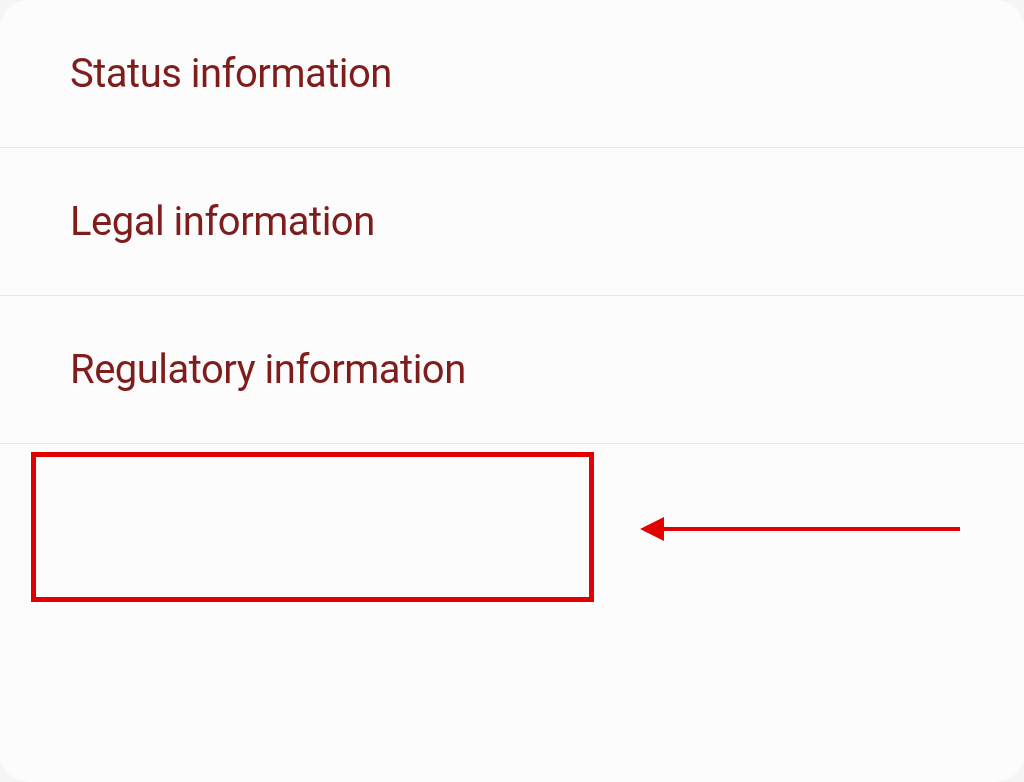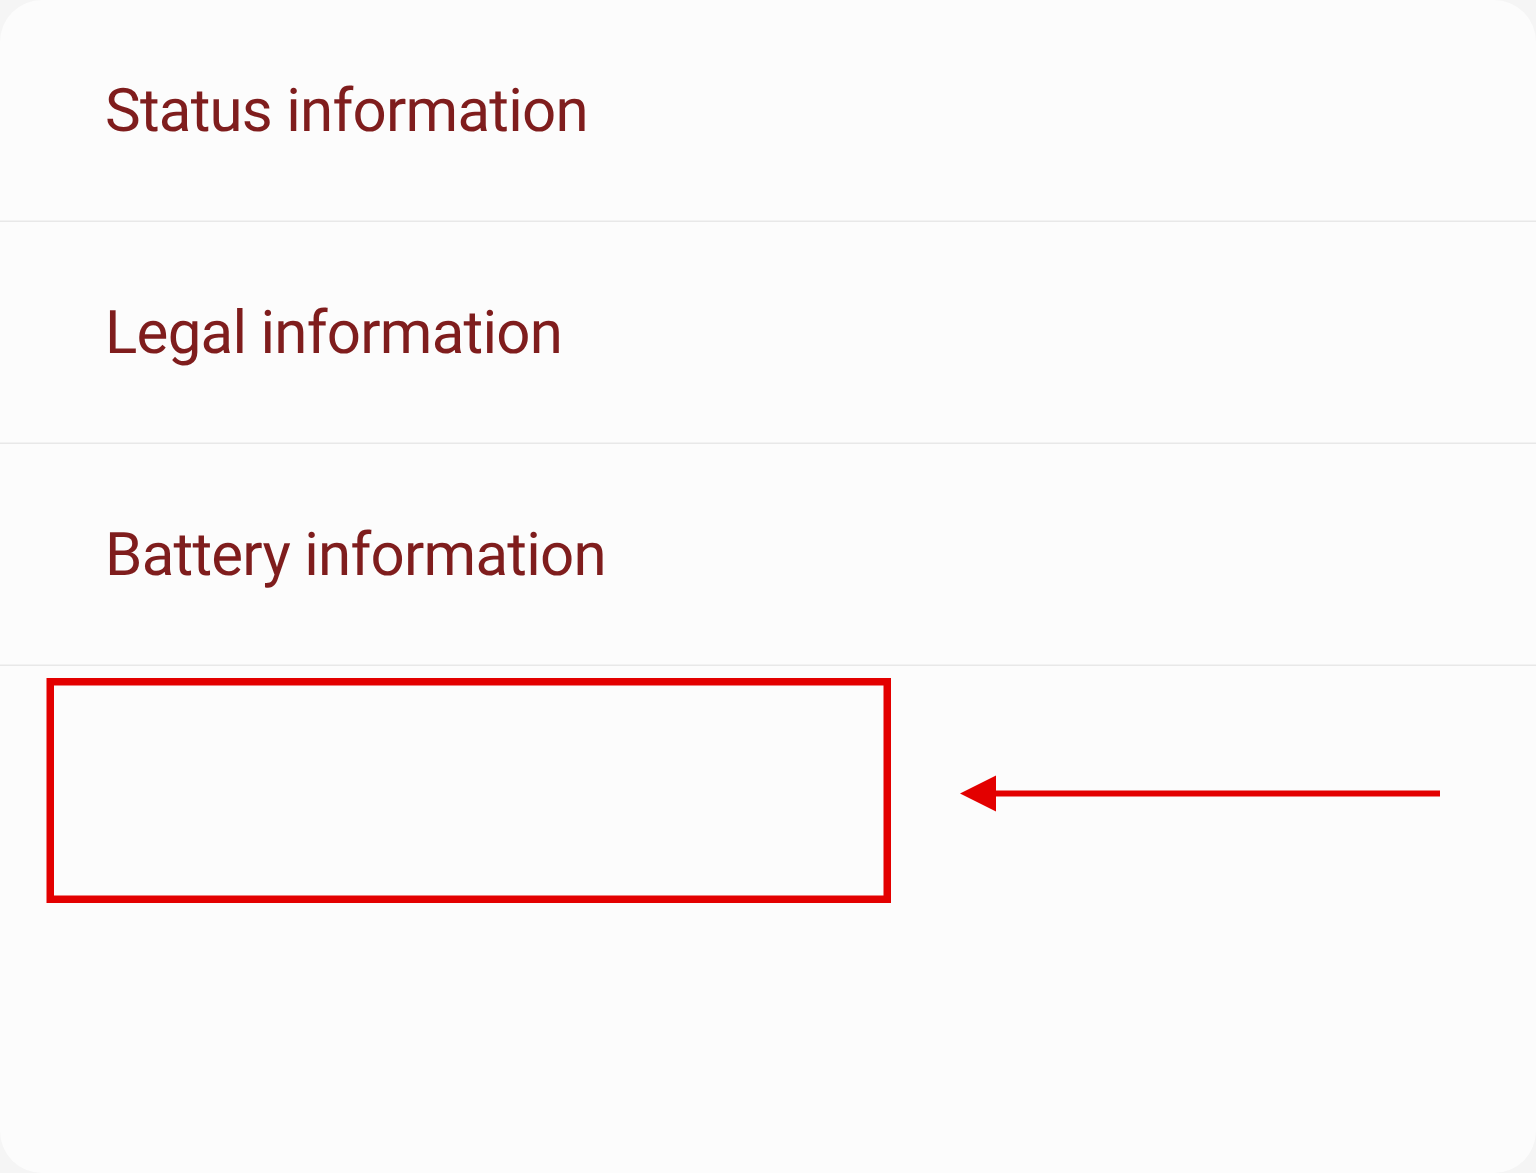--- a/index.html
+++ b/index.html
@@ -86,25 +86,25 @@
 <div class="container">
 
   <div class="list-item">
     <span class="list-item-label">Status information</span>
   </div>
 
   <div class="list-item">
     <span class="list-item-label">Legal information</span>
   </div>
 
+  <div class="list-item">
+    <span class="list-item-label">Regulatory information</span>
+  </div>
 
 
-  <div class="list-item">
-    <span class="list-item-label">Battery information</span>
-  </div>
 
   <div class="highlight-box"></div>
 
   <div class="arrow-annotation">
     <div class="arrow-line"></div>
     <div class="arrow-head"></div>
   </div>
 
 </div>
 

